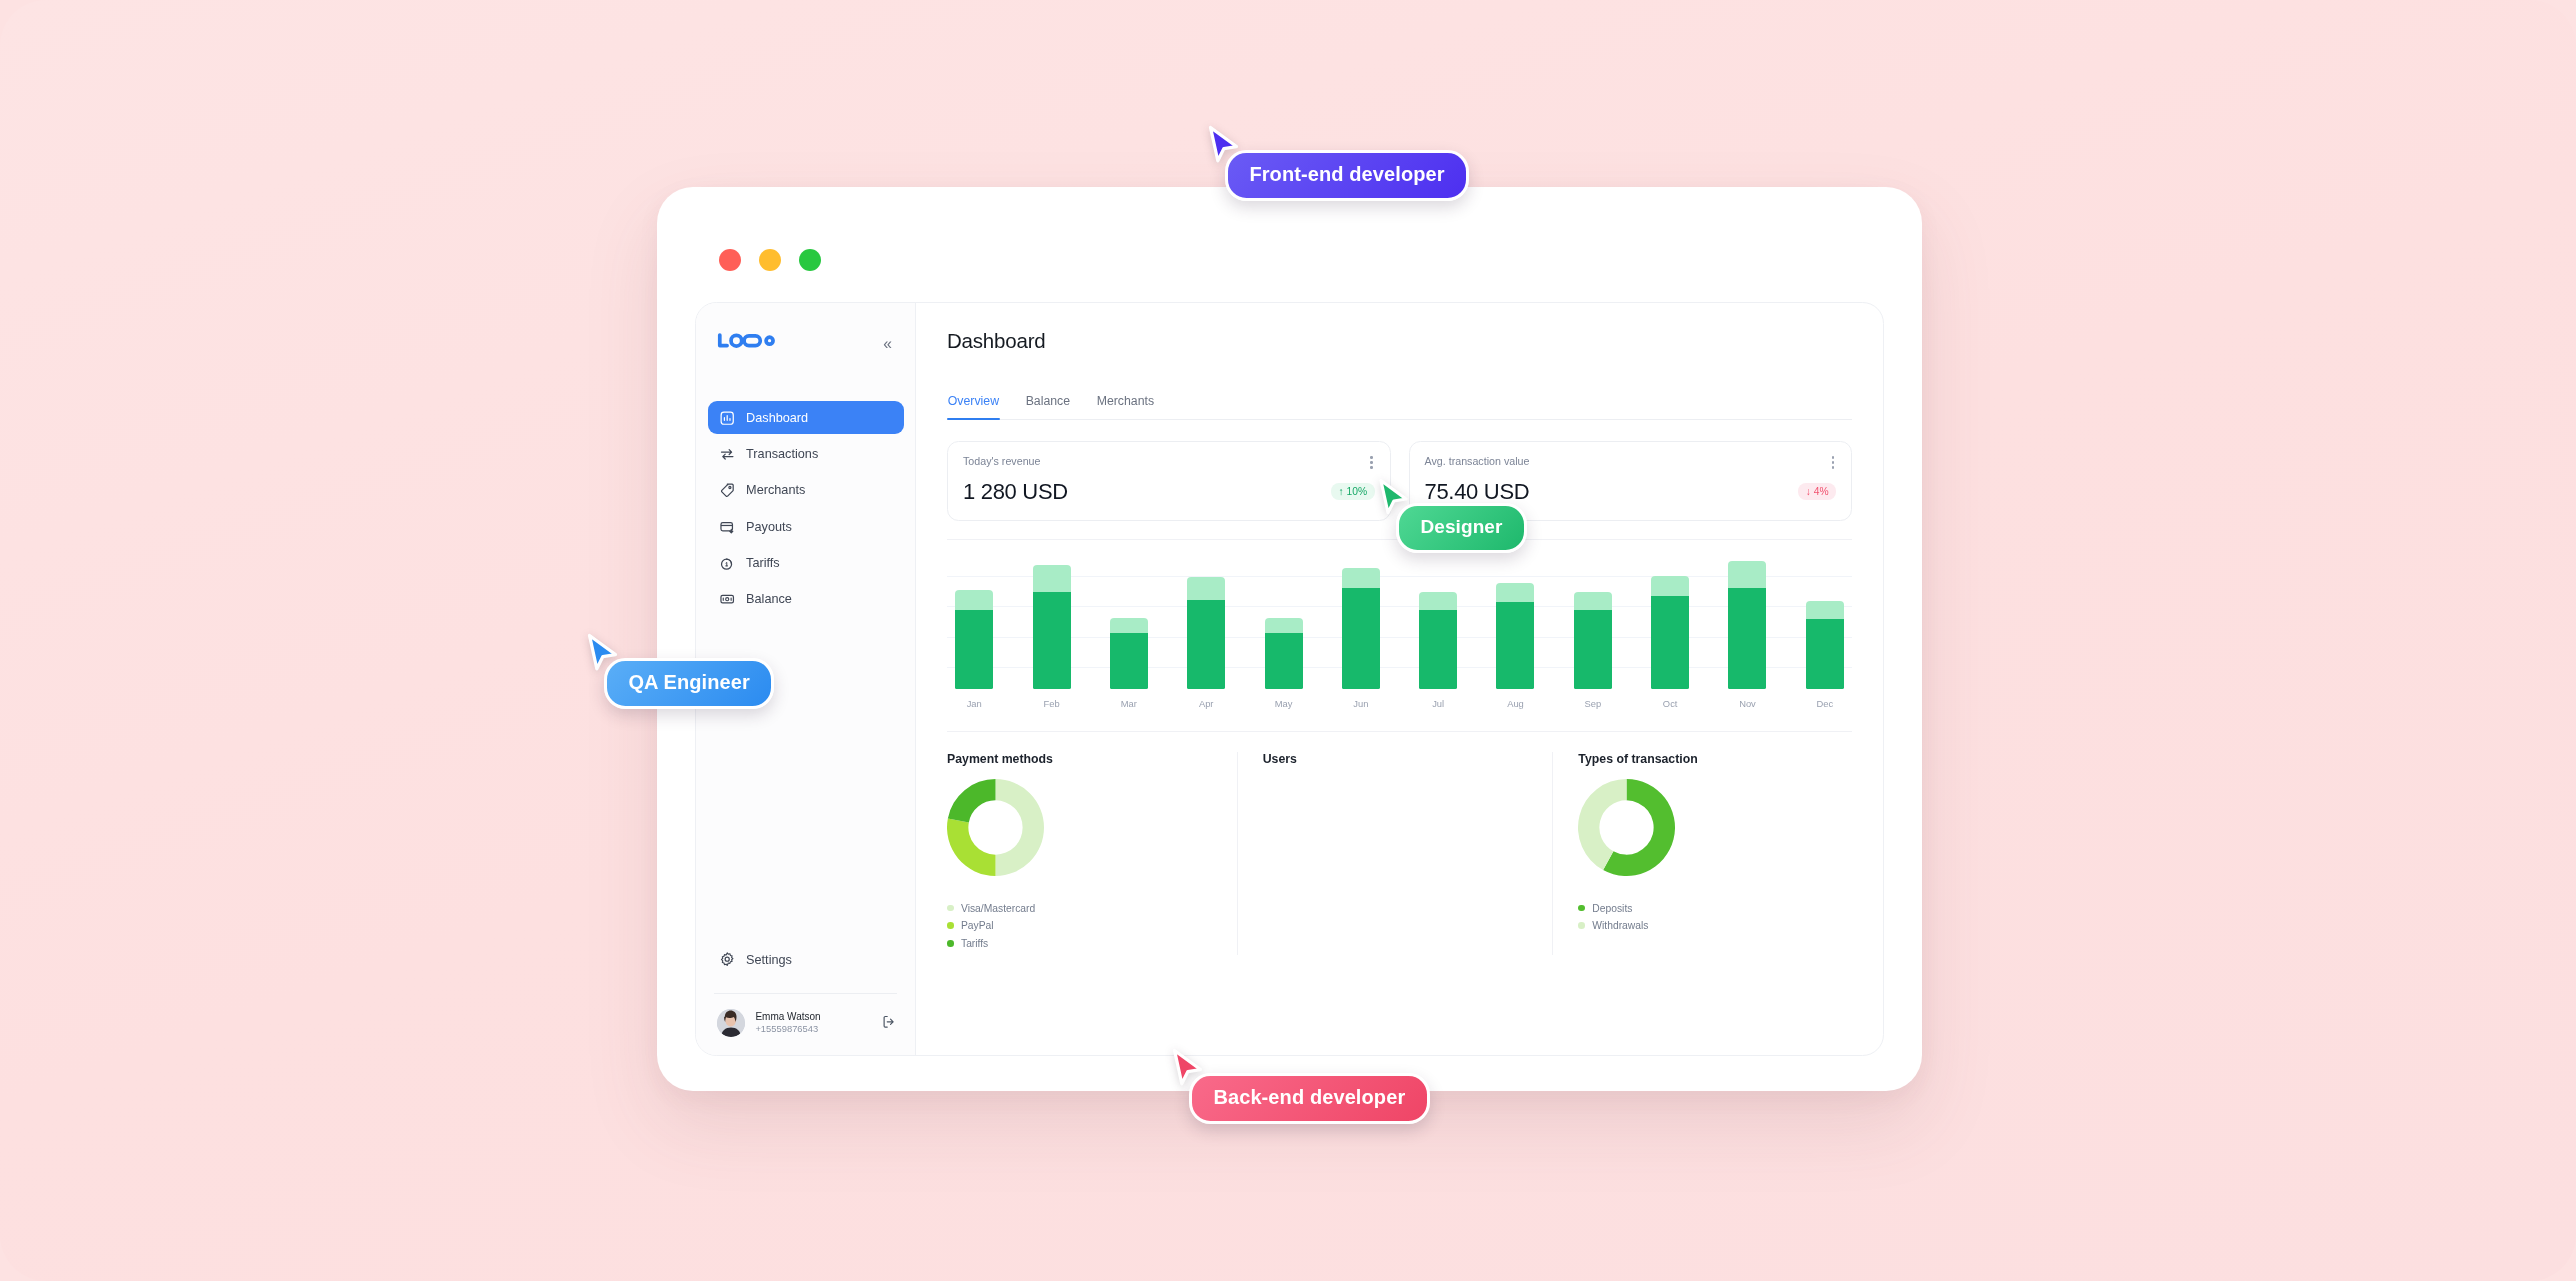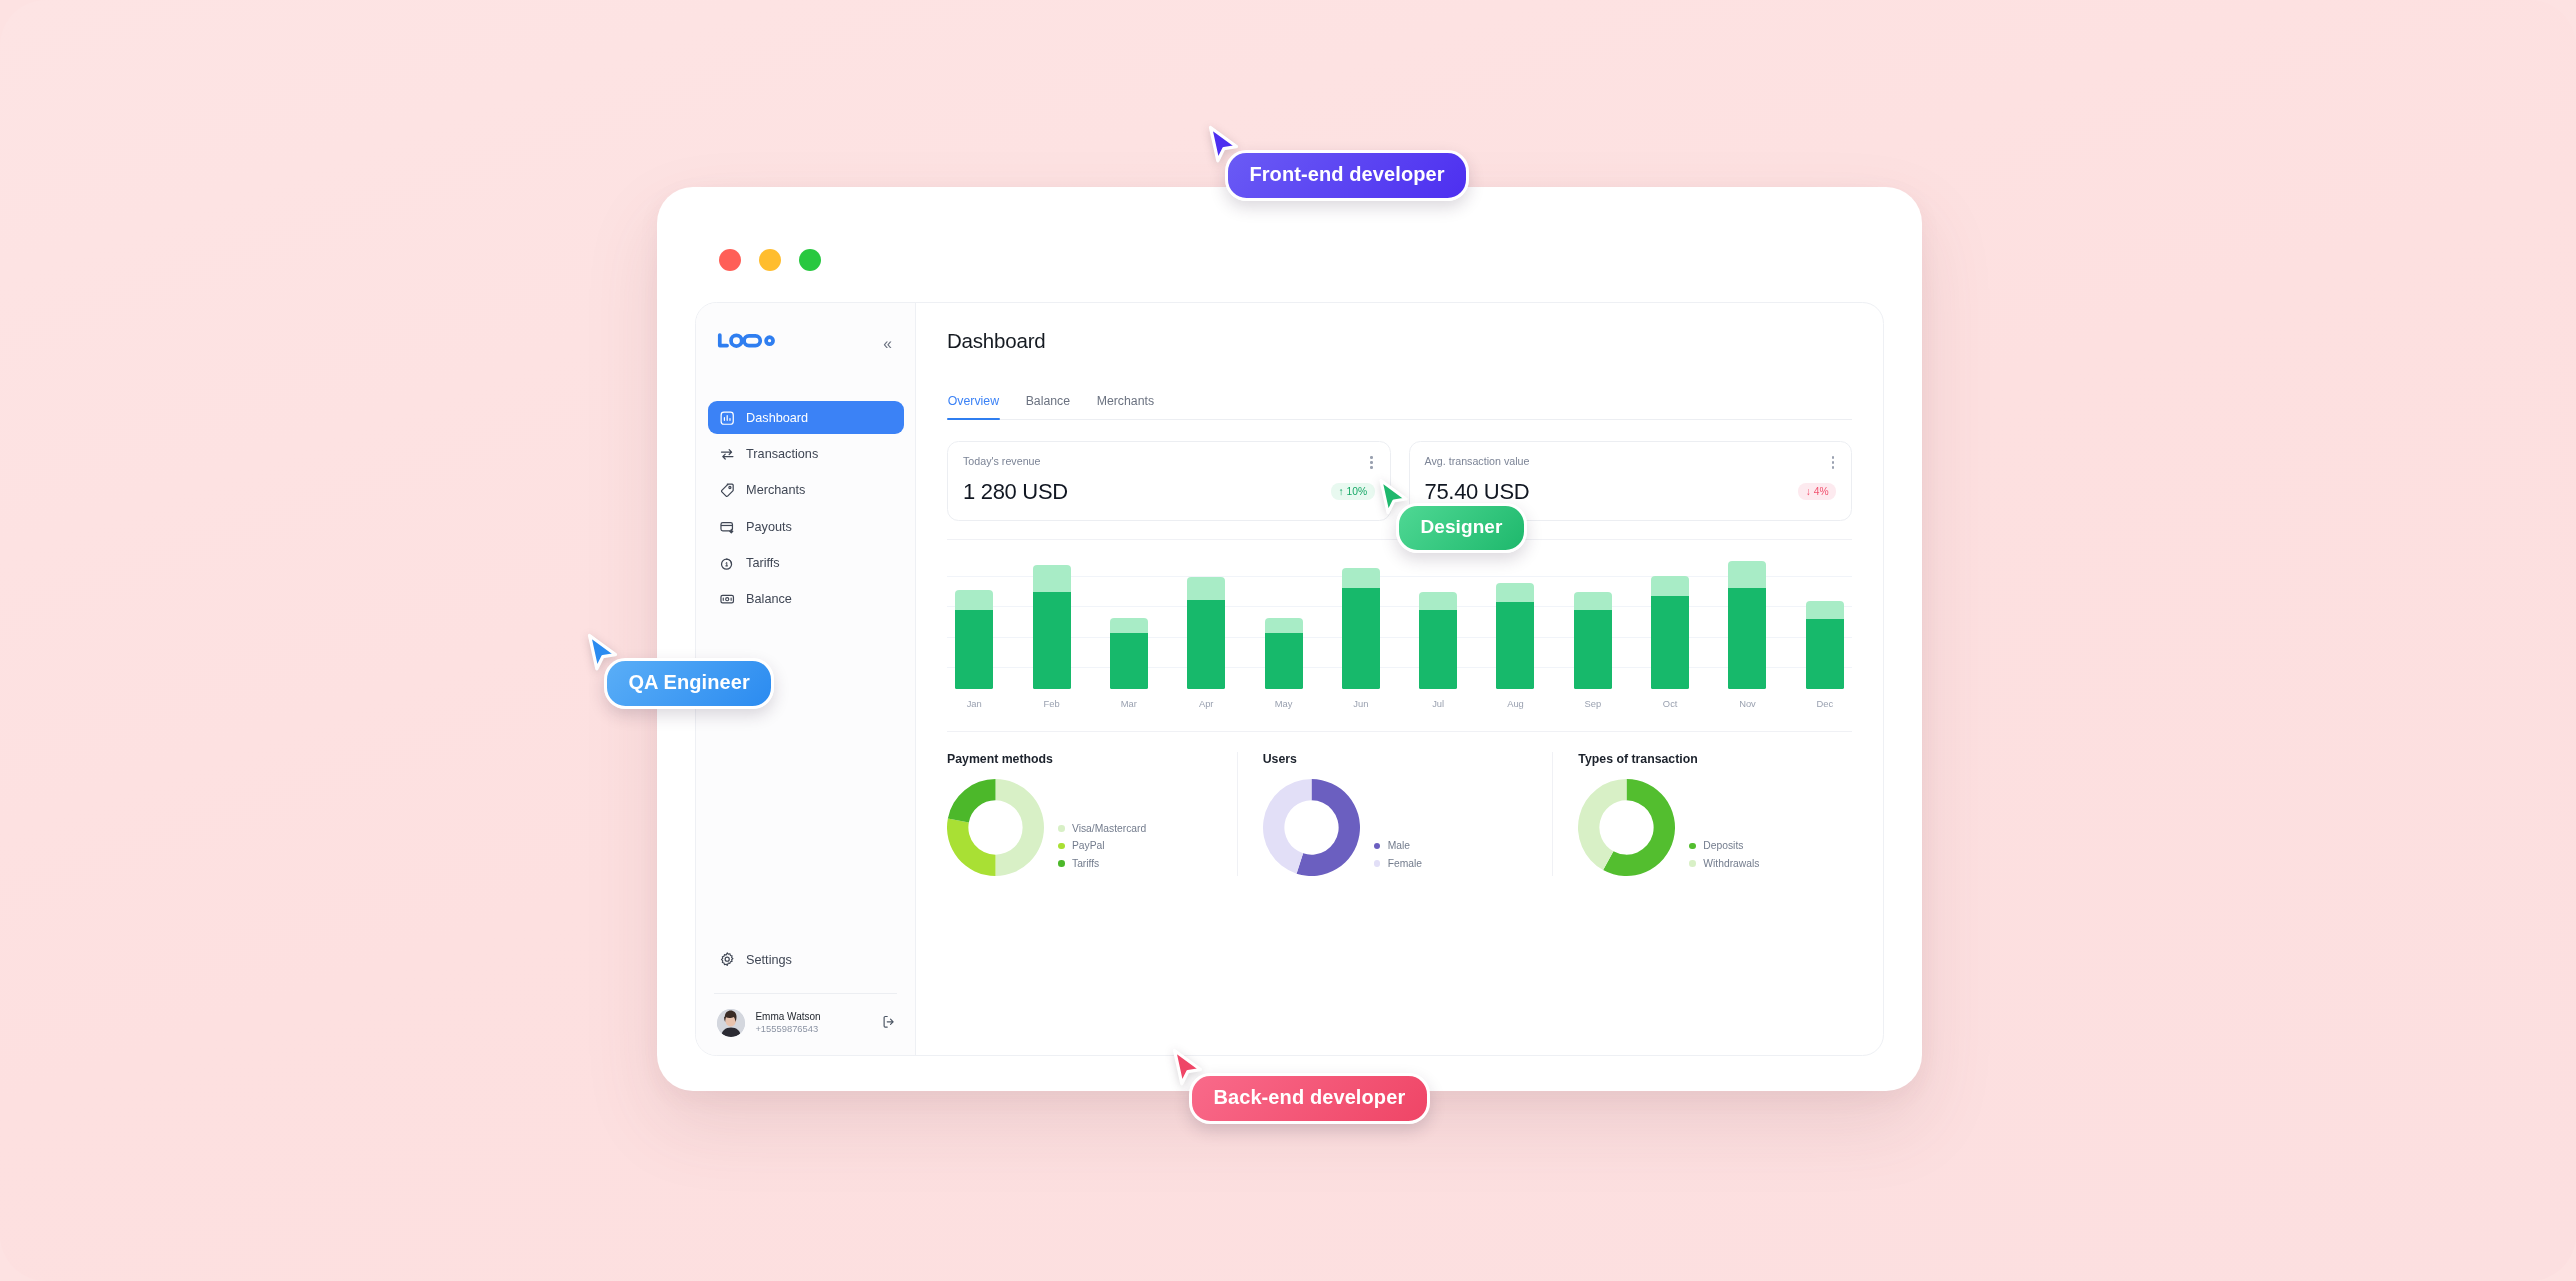--- a/index.html
+++ b/index.html
@@ -189,21 +189,21 @@
   }
 
   
   .donuts {
     display: flex; margin-top: 21.4px;
     border-top: 0.8px solid #f0f1f5; padding-top: 20px;
   }
   .donut-card { flex: 1 1 0; padding-right: 20px; }
   .donut-card + .donut-card { border-left: 0.8px solid #f0f1f5; padding-left: 25px; margin-left: 16px; }
   .donut-title { font-size: 12.3px; color: #1c222c; font-weight: bold; }
-  .donut-row { display: flex; align-items: flex-end; gap: 14px; margin-top: 13px; }
+  .donut-row { display: flex; align-items: flex-start; gap: 22px; margin-top: 13px; flex-direction: column; }
   .donut { width: 97px; height: 97px; flex: 0 0 97px; }
   .legend { padding-top: 5px; }
   .leg-item { display: flex; align-items: center; gap: 7.4px; margin-bottom: 6.6px; }
   .leg-dot { width: 6.6px; height: 6.6px; border-radius: 50%; flex: 0 0 6.6px; }
   .leg-text { font-size: 10.3px; color: #737c8d; }
 
   
   .cursor { position: absolute; z-index: 60; }
   .cur-arrow { display: block; filter: drop-shadow(0 2.5px 4.1px rgba(40,20,40,0.18)); }
   .cur-pill {
@@ -506,36 +506,20 @@
                 <div class="leg-item">
                   <span class="leg-dot" style="background: rgb(76, 184, 42);"></span>
                   <span class="leg-text">Tariffs</span>
                 </div>
               </span>
           </div>
         </div>
 
         <div class="donut-card">
           <div class="donut-title">Users</div>
-          <div class="donut-row">
-            <span class="donut" id="donut2"><svg width="97" height="97" viewBox="0 0 118 118">
-                  <path d="M 59.00000000000001 0 A 59 59 0 1 1 40.76799733187808 115.11233446141405 L 48.802439185626724 90.38486503774007 A 33 33 0 1 0 59 26 Z" fill="#6b5fc0"></path>
-                  <path d="M 40.76799733187808 115.11233446141405 A 59 59 0 0 1 58.999999999999986 0 L 58.99999999999999 26 A 33 33 0 0 0 48.802439185626724 90.38486503774007 Z" fill="#e2dff7"></path>
-                </svg></span>
-            <span class="legend" id="legend2">
-                <div class="leg-item">
-                  <span class="leg-dot" style="background: rgb(107, 95, 192);"></span>
-                  <span class="leg-text">Male</span>
-                </div>
-                <div class="leg-item">
-                  <span class="leg-dot" style="background: rgb(226, 223, 247);"></span>
-                  <span class="leg-text">Female</span>
-                </div>
-              </span>
-          </div>
         </div>
 
         <div class="donut-card">
           <div class="donut-title">Types of transaction</div>
           <div class="donut-row">
             <span class="donut" id="donut3"><svg width="97" height="97" viewBox="0 0 118 118">
                   <path d="M 59.00000000000001 0 A 59 59 0 1 1 30.576533227998812 110.70209412258797 L 43.1021287546434 87.9181204414475 A 33 33 0 1 0 59 26 Z" fill="#53be2f"></path>
                   <path d="M 30.576533227998812 110.70209412258797 A 59 59 0 0 1 58.999999999999986 0 L 58.99999999999999 26 A 33 33 0 0 0 43.1021287546434 87.9181204414475 Z" fill="#d8f0c6"></path>
                 </svg></span>
             <span class="legend" id="legend3">

